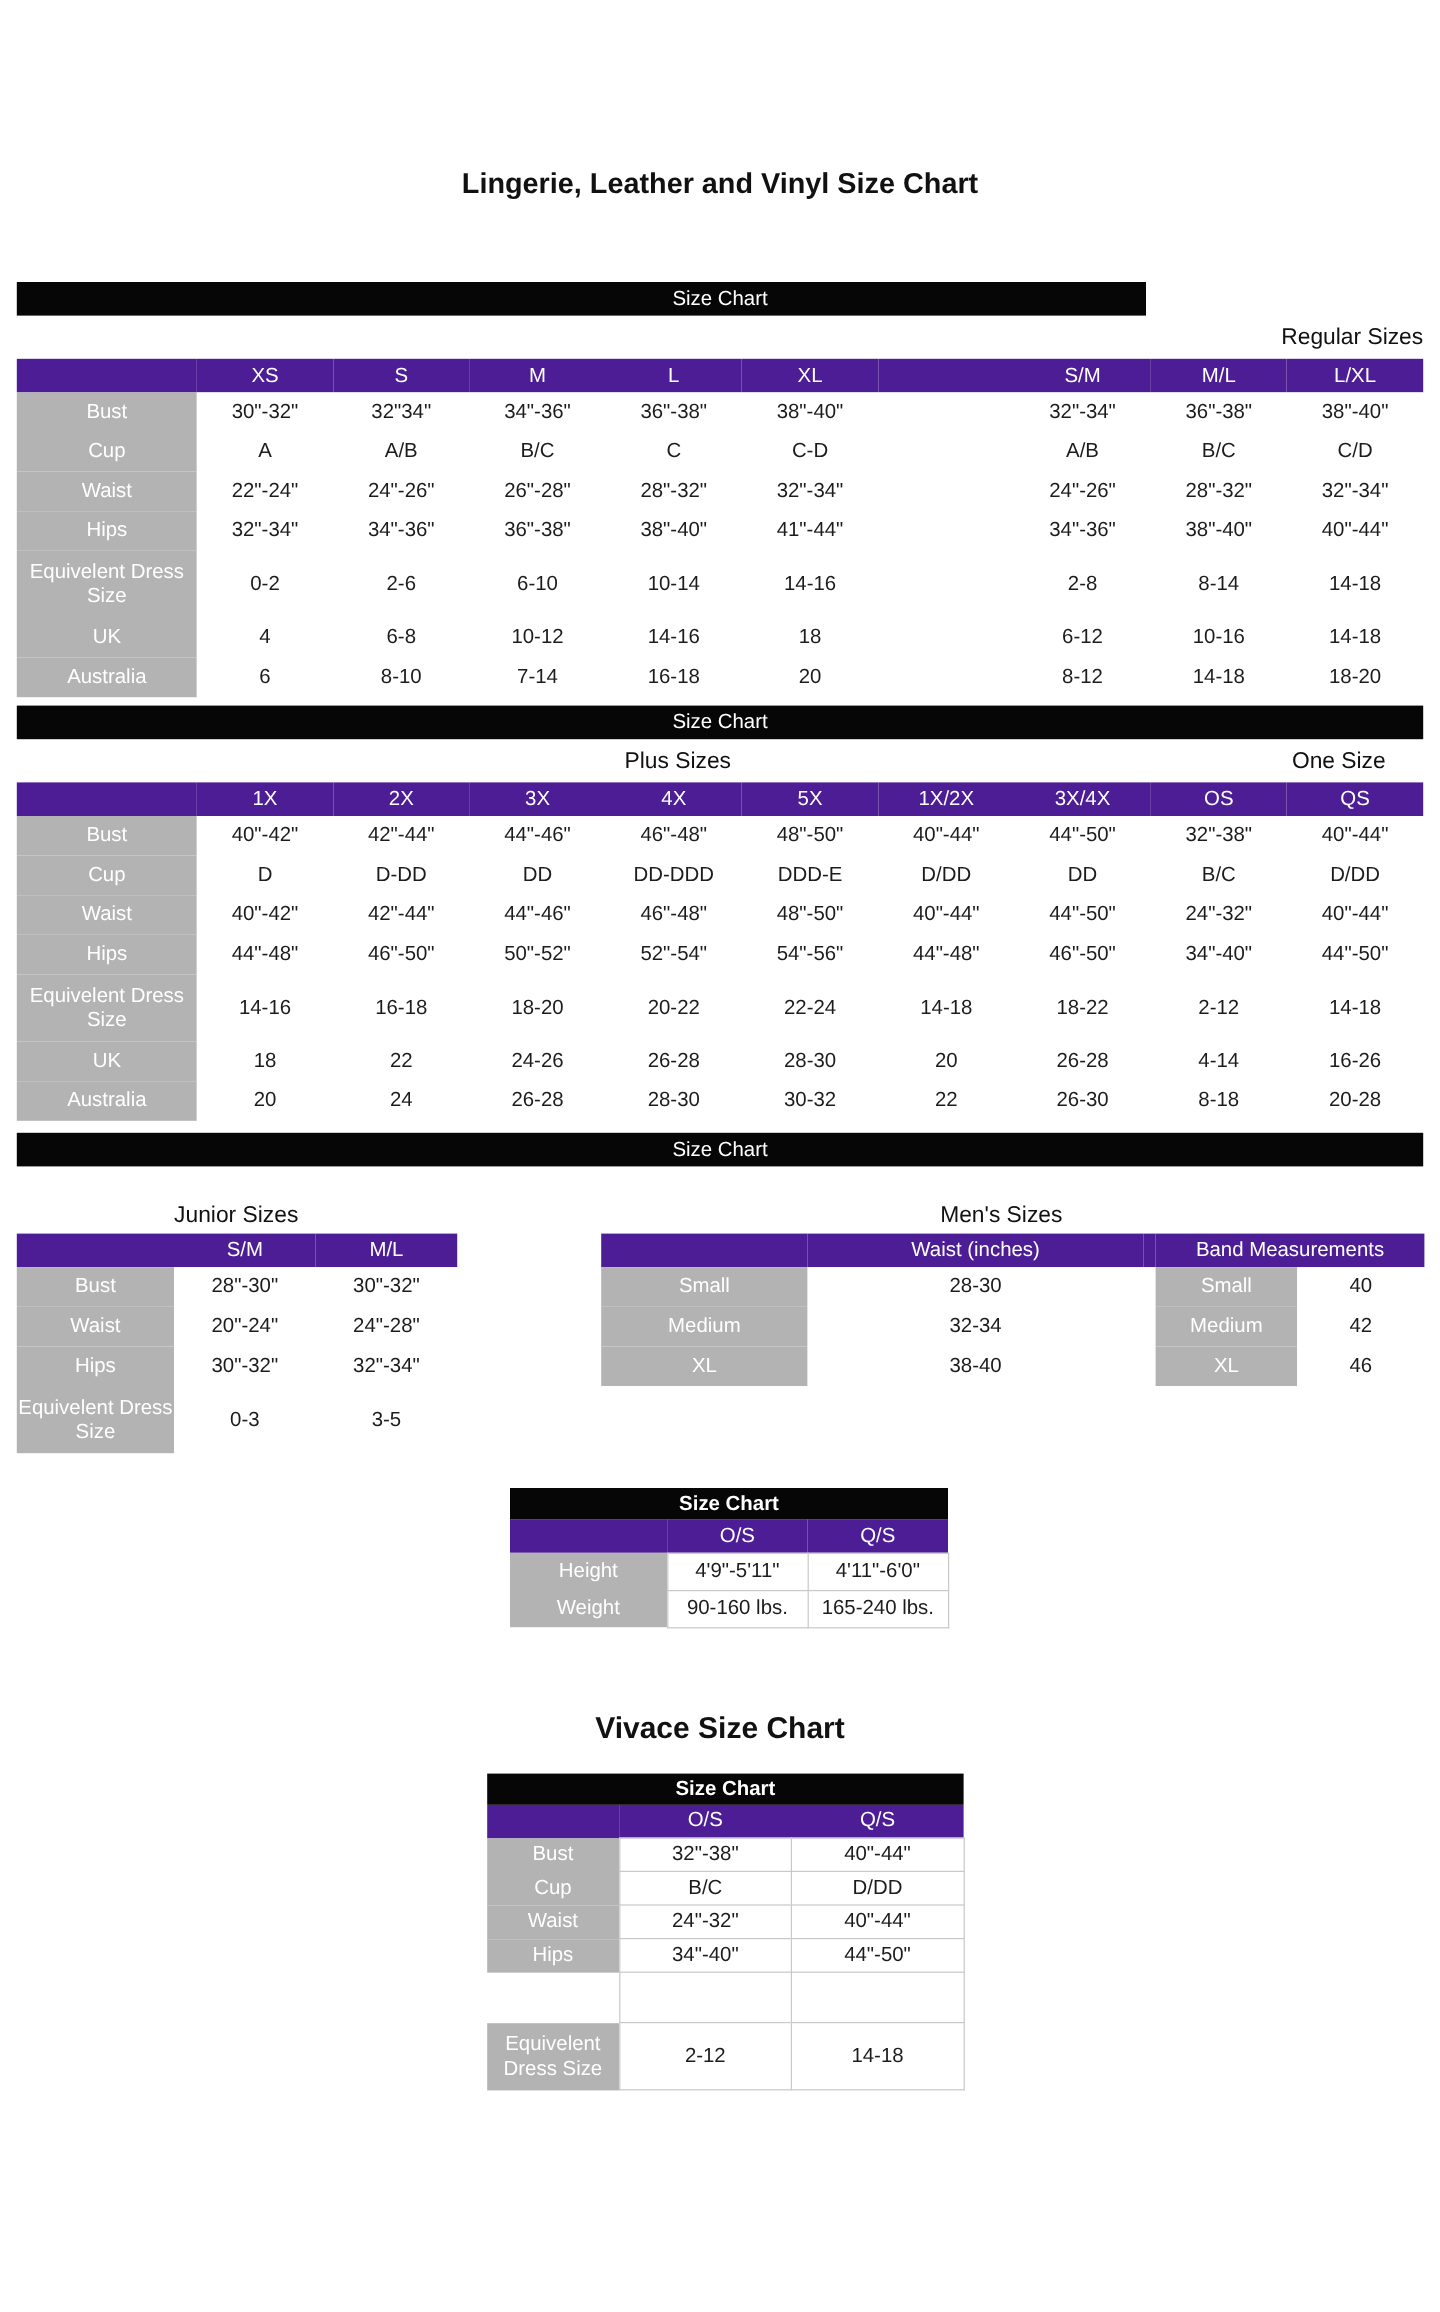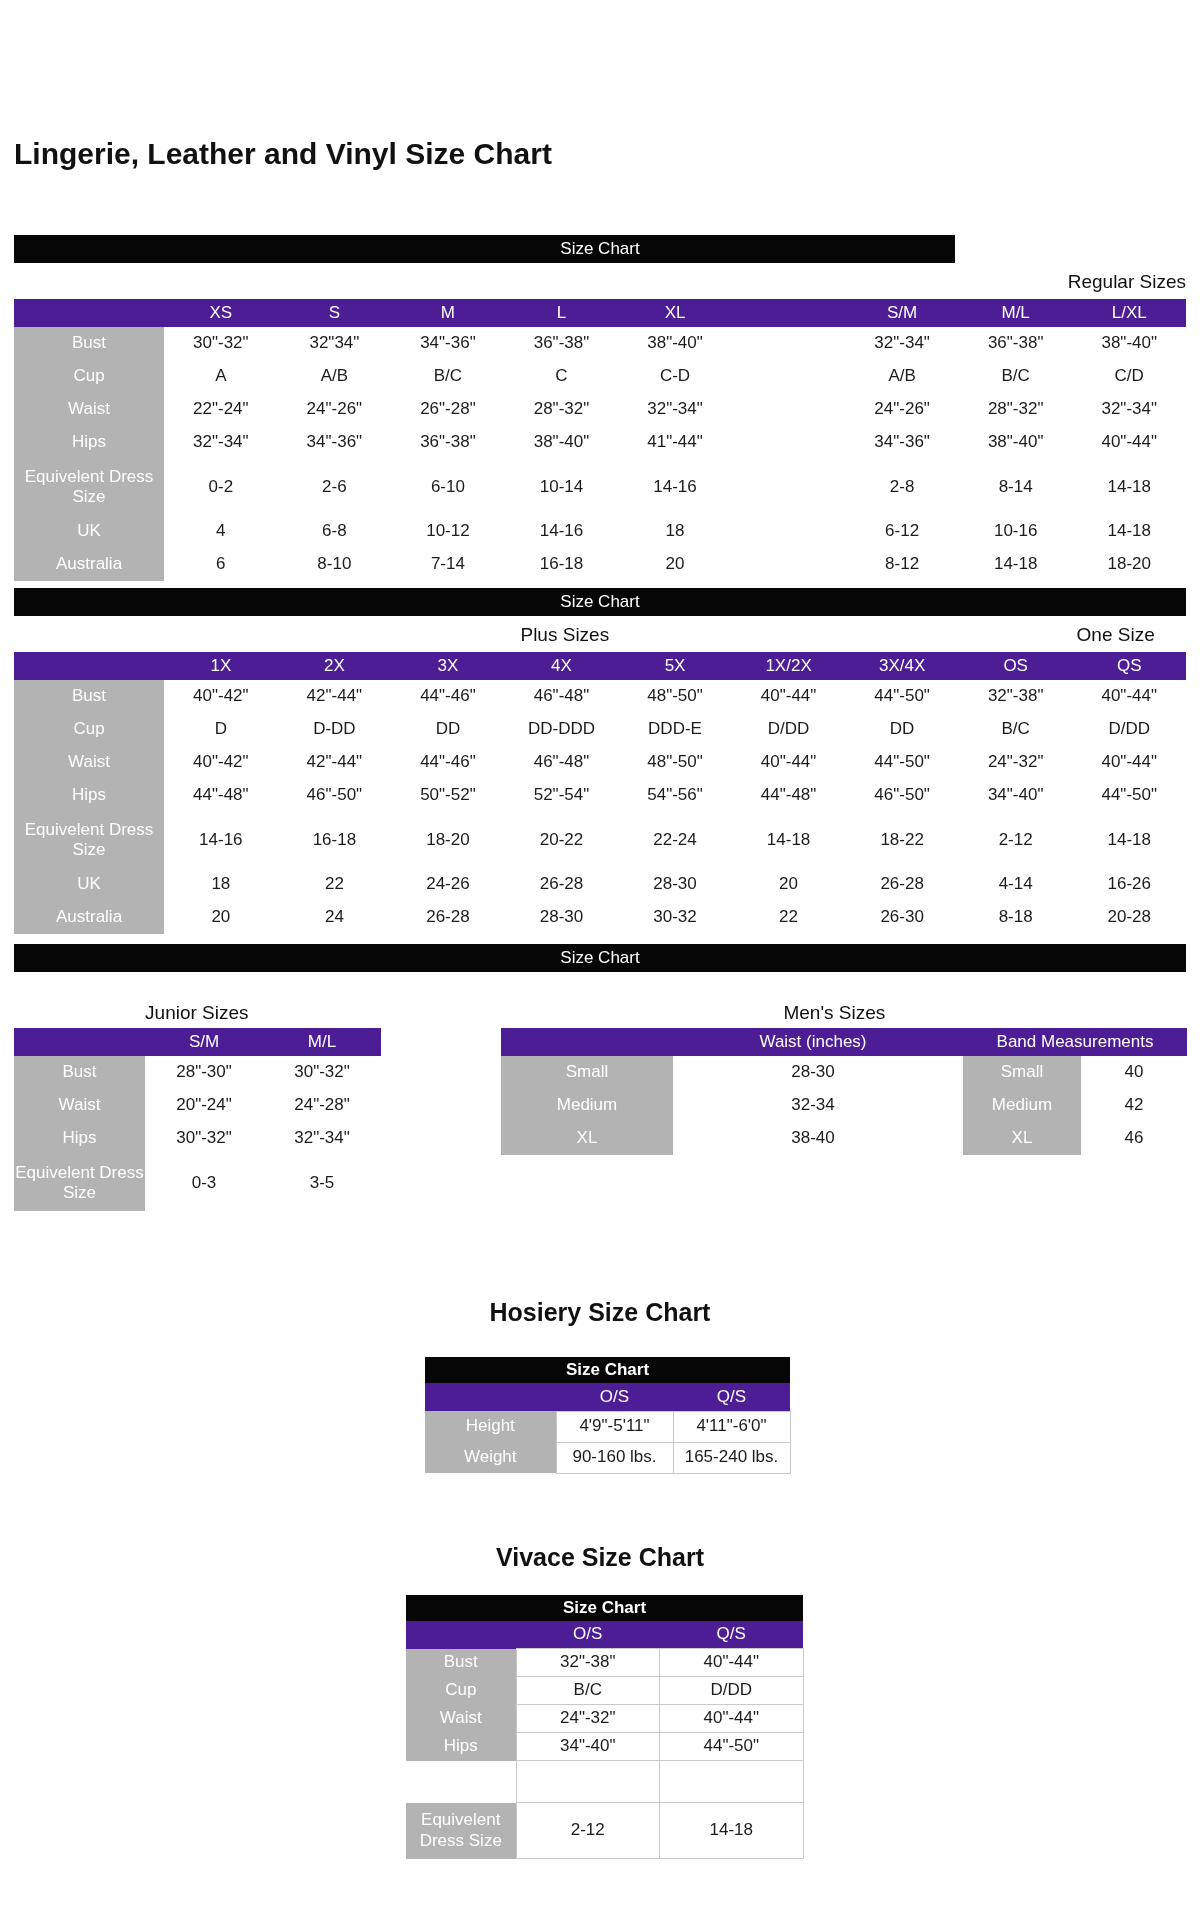--- a/index.html
+++ b/index.html
@@ -1,19 +1,19 @@
 <!DOCTYPE html>
 <html><head>
 <meta charset="utf-8">
 <style>
   html,body{margin:0;padding:0;background:#fff;}
   body{width:1200px;height:1927px;overflow:hidden;font-family:"Liberation Sans",sans-serif;color:#1c1c1c;}
   .page{width:1172px;margin-left:14px;}
 
-  .main-title{font-size:30px;line-height:31px;font-weight:bold;color:#111;text-align:left;margin:138px 0 66px 0;}
+  .main-title{font-size:24px;line-height:31px;font-weight:bold;color:#111;text-align:center;margin:138px 0 66px 0;}
   .sub-title{font-size:25px;line-height:31px;font-weight:bold;color:#111;text-align:center;margin:0;}
 
   
   .bar{position:relative;height:28px;}
   .bar-bg{position:absolute;left:0;top:0;bottom:0;width:100%;background:#060606;}
   .bar-partial .bar-bg{width:80.3%;}
   .bar-text{position:absolute;inset:0;display:flex;align-items:center;justify-content:center;color:#fff;font-size:17px;}
   .bar-small{height:26px;}
   .bar-small .bar-text{font-weight:bold;}
 
@@ -407,21 +407,20 @@
             <td class="lbl">XL</td>
             <td class="v">38-40</td>
             <td class="gap"></td>
             <td class="lbl">XL</td>
             <td class="v">46</td>
           </tr>
         </tbody>
     </table>
   </div>
 
-  <h2 class="sub-title mt-hosiery">Hosiery Size Chart</h2>
   <div class="smallwrap hosiery-wrap">
     <div class="bar bar-small">
       <span class="bar-bg"></span>
       <span class="bar-text">Size Chart</span>
     </div>
     <table class="sc t-hosiery">
       <colgroup>
           <col class="c-lbl">
           <col class="c-v">
           <col class="c-v">

